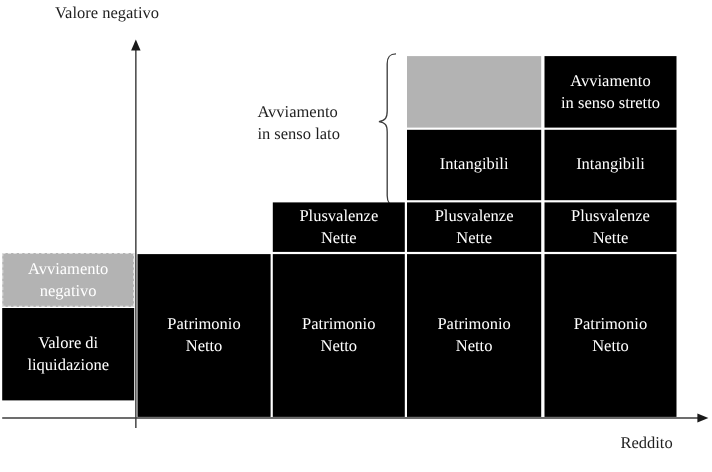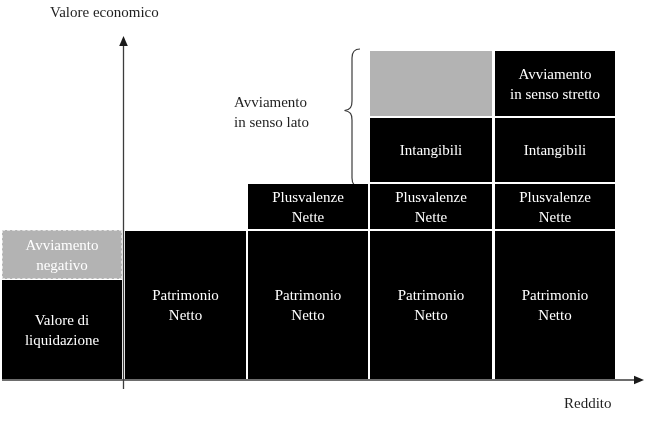--- a/index.html
+++ b/index.html
@@ -37,21 +37,21 @@
     font-size: 15px;
     line-height: 20px;
     color: #1f1f1f;
     white-space: pre-line;
   }
   .y-label { left: 50px; top: 2px; }
   .x-label { left: 564px; top: 393px; }
   .annotation { left: 234px; top: 92px; text-align: left; }
   
   .c1s1 { left: 2px;   top: 230px; width: 120px; height: 49px; }
-  .c1s2 { left: 2px;   top: 280px; width: 120px; height: 99px; }
+  .c1s2 { left: 2px;   top: 280px; width: 120px; height: 84px; }
   .c2s1 { left: 125px; top: 231px; width: 121px; height: 148px; }
   .c3s1 { left: 248px; top: 184px; width: 120px; height: 45px; }
   .c3s2 { left: 248px; top: 231px; width: 120px; height: 148px; }
   .c4s1 { left: 370px; top: 51px;  width: 122px; height: 65px; }
   .c4s2 { left: 370px; top: 118px; width: 122px; height: 64px; }
   .c4s3 { left: 370px; top: 184px; width: 122px; height: 45px; }
   .c4s4 { left: 370px; top: 231px; width: 122px; height: 148px; }
   .c5s1 { left: 495px; top: 51px;  width: 120px; height: 65px; }
   .c5s2 { left: 495px; top: 118px; width: 120px; height: 64px; }
   .c5s3 { left: 495px; top: 184px; width: 120px; height: 45px; }
@@ -67,21 +67,21 @@
     <line x1="123.5" y1="44" x2="123.5" y2="389" stroke="#3c3c3c" stroke-width="1.3"></line>
     <polygon points="123.5,36 119.2,46 127.8,46" fill="#1a1a1a"></polygon>
 
     <line x1="2" y1="380" x2="636" y2="380" stroke="#3c3c3c" stroke-width="1.3"></line>
     <polygon points="644,380 634,375.8 634,384.2" fill="#1a1a1a"></polygon>
 
     <path d="M360,49 C354,49 352,52 352,58 L352,101 C352,107 350.5,109.5 344.5,110.5
              C350.5,111.5 352,114 352,120 L352,178 C352,184 354,187 360,187" fill="none" stroke="#3c3c3c" stroke-width="1.2"></path>
   </svg>
 
-  <div class="txt y-label">Valore economico</div>
+  <div class="txt y-label">Valore negativo</div>
   <div class="txt x-label">Reddito</div>
   <div class="txt annotation">Avviamento
 in senso lato</div>
 
   <div class="box gray dashed c1s1">Avviamento
 negativo</div>
   <div class="box black c1s2">Valore di
 liquidazione</div>
 
   <div class="box black c2s1">Patrimonio

